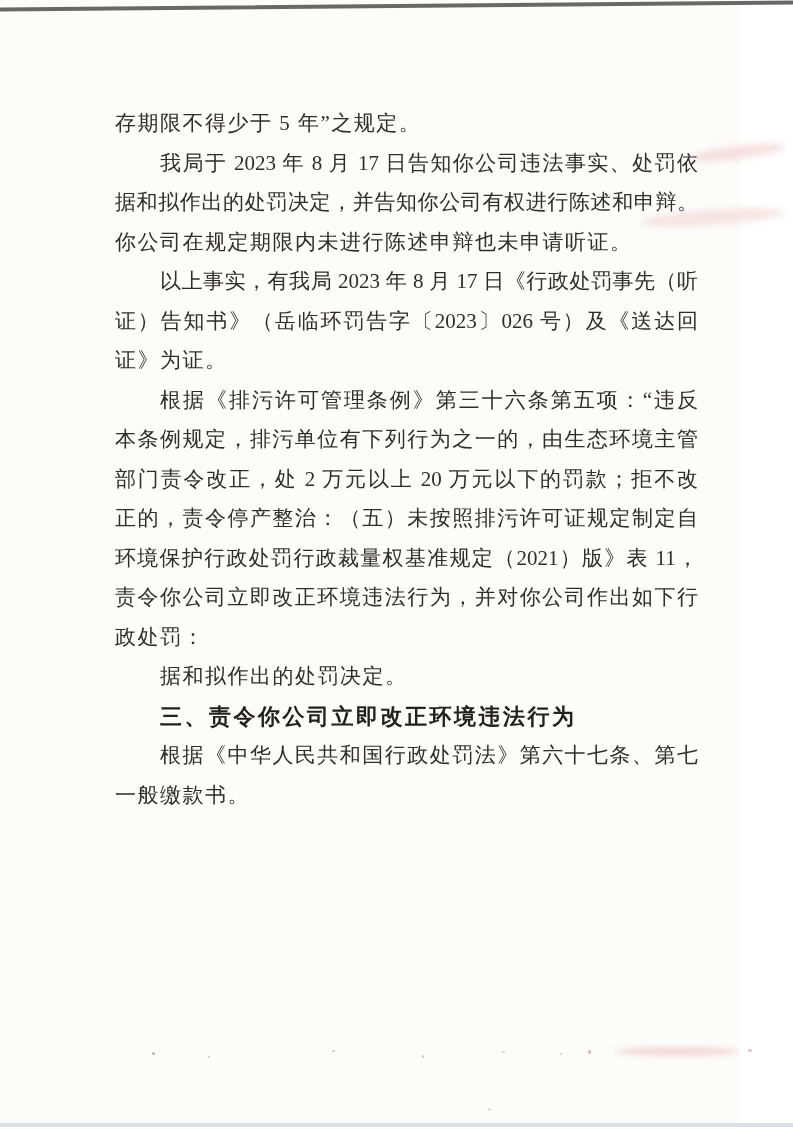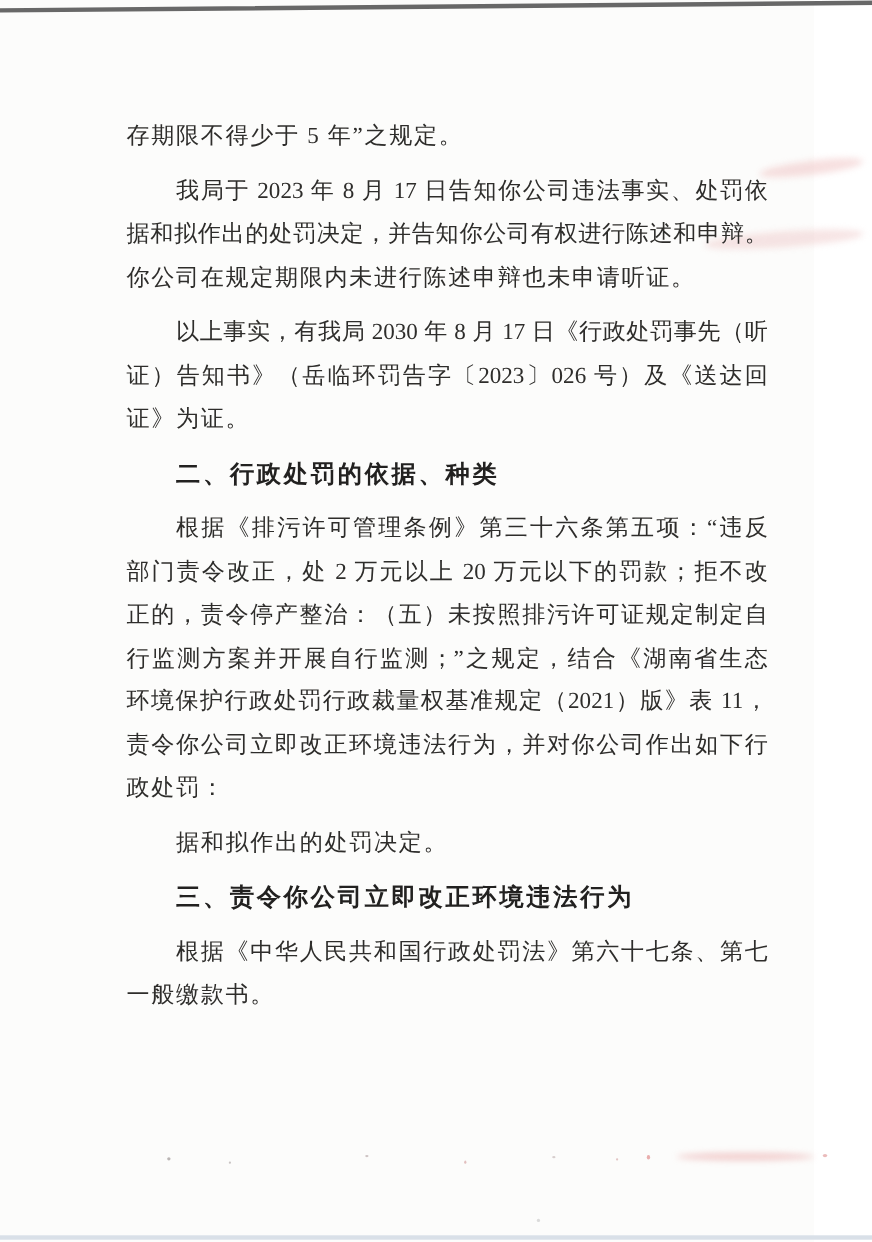--- a/index.html
+++ b/index.html
@@ -37,21 +37,20 @@
   }
   .line.fill {
     white-space: normal;
     letter-spacing: 0;
     text-align: justify;
     text-align-last: justify;
     text-justify: inter-character;
   }
   .line.indent {
     text-indent: 45px;
-    margin-top: 10px;
   }
   .line.heading {
     font-family: "Liberation Sans", sans-serif;
     font-weight: bold;
     font-size: 22px;
     letter-spacing: 2.5px;
     color: #222120;
   }
   
   .artifact { position: absolute; pointer-events: none; }
@@ -95,28 +94,27 @@
   <div class="artifact speck" style="left:560px; top:1053px; width:2px; height:2px; background:rgba(200,140,140,0.5);"></div>
   <div class="artifact speck" style="left:588px; top:1050px; width:3px; height:4px; background:rgba(216,110,110,0.55);"></div>
   <div class="artifact speck" style="left:748px; top:1049px; width:4px; height:3px; background:rgba(214,120,120,0.5);"></div>
   <div class="artifact speck" style="left:488px; top:1108px; width:3px; height:3px; background:rgba(180,180,180,0.45);"></div>
 
   <div class="textblock">
     <div class="line">存期限不得少于 5 年”之规定。</div>
     <div class="line indent fill">我局于 2023 年 8 月 17 日告知你公司违法事实、处罚依</div>
     <div class="line fill">据和拟作出的处罚决定，并告知你公司有权进行陈述和申辩。</div>
     <div class="line">你公司在规定期限内未进行陈述申辩也未申请听证。</div>
-    <div class="line indent fill">以上事实，有我局 2030 年 8 月 17 日《行政处罚事先（听</div>
+    <div class="line indent fill">以上事实，有我局 2023 年 8 月 17 日《行政处罚事先（听</div>
     <div class="line fill">证）告知书》（岳临环罚告字〔2023〕026 号）及《送达回</div>
     <div class="line">证》为证。</div>
-    <div class="line indent heading">二、行政处罚的依据、种类</div>
     <div class="line indent fill">根据《排污许可管理条例》第三十六条第五项：“违反</div>
+    <div class="line fill">本条例规定，排污单位有下列行为之一的，由生态环境主管</div>
     <div class="line fill">部门责令改正，处 2 万元以上 20 万元以下的罚款；拒不改</div>
     <div class="line fill">正的，责令停产整治：（五）未按照排污许可证规定制定自</div>
-    <div class="line fill">行监测方案并开展自行监测；”之规定，结合《湖南省生态</div>
     <div class="line fill">环境保护行政处罚行政裁量权基准规定（2021）版》表 11，</div>
     <div class="line fill">责令你公司立即改正环境违法行为，并对你公司作出如下行</div>
     <div class="line">政处罚：</div>
     <div class="line indent">据和拟作出的处罚决定。</div>
     <div class="line indent heading">三、责令你公司立即改正环境违法行为</div>
     <div class="line indent fill">根据《中华人民共和国行政处罚法》第六十七条、第七</div>
     <div class="line">一般缴款书。</div>
   </div>
 
 </div>

